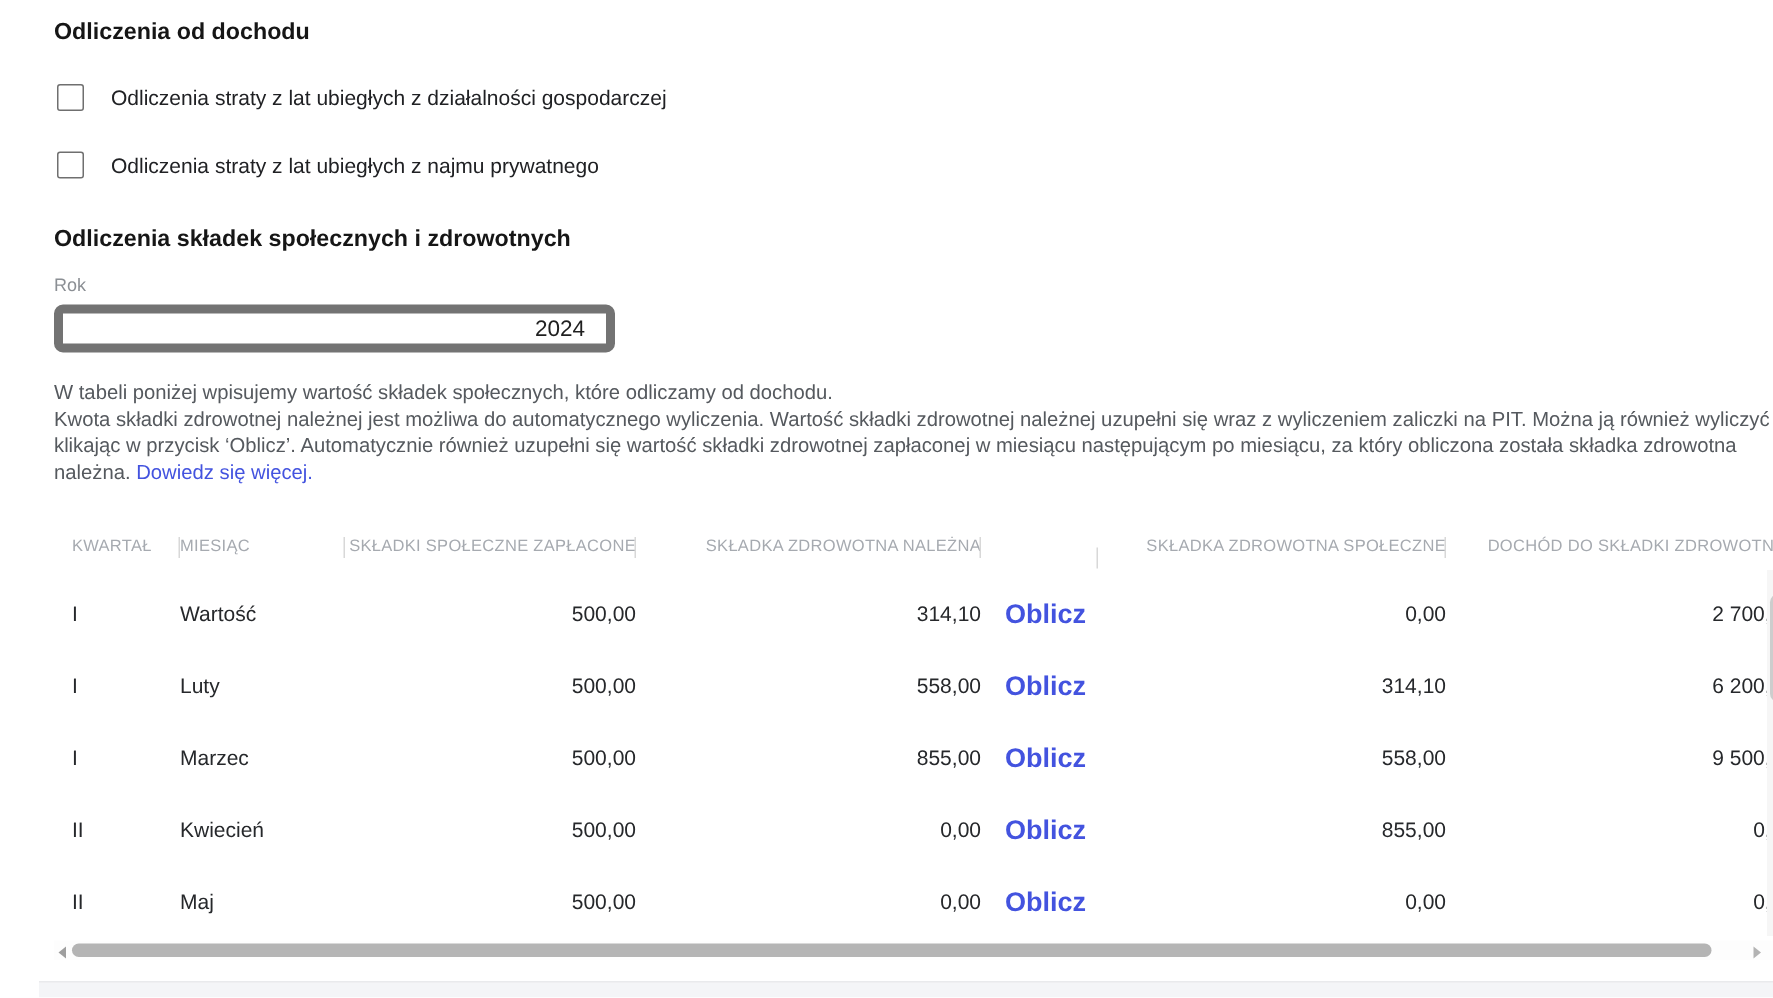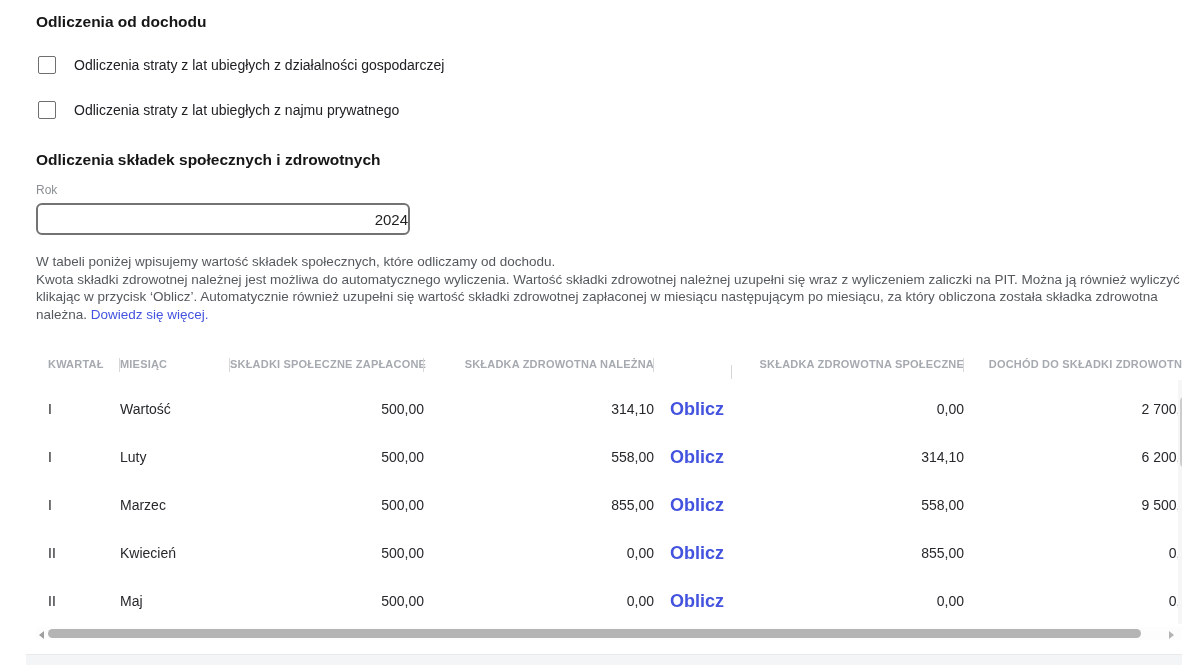--- a/index.html
+++ b/index.html
@@ -12,33 +12,33 @@
   .h2 { margin-top:28px; }
 
   .cb-row { display:flex; align-items:center; margin-top:21px; height:24px; }
   .cb-row:first-of-type { margin-top:18px; }
   .cb { width:18px; height:18px; border:1px solid #6f6f6f; border-radius:2px;
         background:#fff; margin-left:2px; flex:0 0 auto; cursor:pointer; }
   .cb-label { margin-left:18px; font-size:14px; color:#202124; }
 
   .field-label { margin-top:13px; font-size:12px; color:#8b8f94; }
   .year-input { display:block; margin-top:6px; width:374px; height:32px;
-                border:2px solid #737373; border-radius:6px; text-align:right;
-                font-size:15px; color:#1f1f1f;
+                border:6px solid #737373; border-radius:6px; text-align:right;
+                padding-right:14px; font-size:15px; color:#1f1f1f;
                 font-family:"Liberation Sans","DejaVu Sans",sans-serif; outline:none; background:#fff; }
 
   .desc { margin-top:18px; width:1166px; font-size:13.5px; line-height:17.6px; color:#55595e; }
   .desc .line1 { display:block; }
   .desc a { color:#4353df; text-decoration:none; cursor:pointer; }
 
   .table-area { position:relative; margin-top:31px; width:1172px; }
   .tgrid { display:grid; grid-template-columns:84px 110px 194px 230px 78px 232px 232px;
            width:1160px; align-items:center; }
   .thead { height:20px; }
-  .th { position:relative; font-size:11px; font-weight:700; color:#a6aab0;
+  .th { position:relative; font-size:11px; font-weight:400; color:#a6aab0;
         letter-spacing:.2px; line-height:15px; white-space:nowrap; }
   .th.sep::after { content:""; position:absolute; right:0; top:1px; height:14px;
                    width:1px; background:#d8d8d8; }
   .c1 { padding-left:12px; }
   .c5 { padding-left:16px; }
   .num { text-align:right; }
 
   .rows-viewport { width:1142px; overflow:hidden; margin-top:11px; }
   .trow { height:48px; }
   .td { font-size:14px; color:#26282b; white-space:nowrap; }

